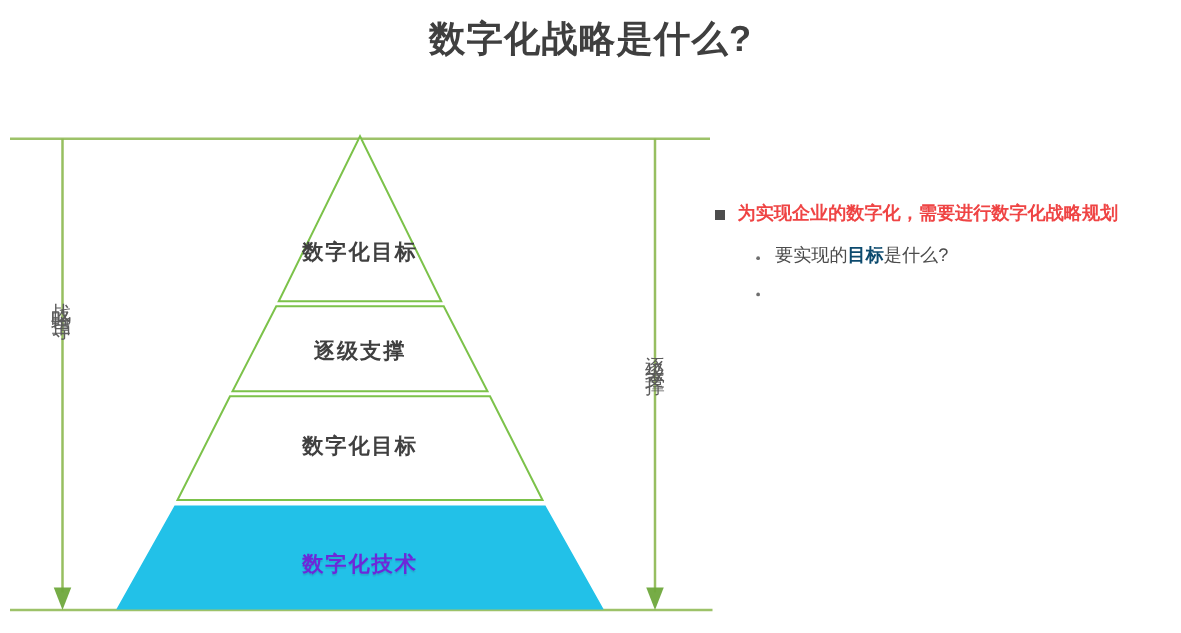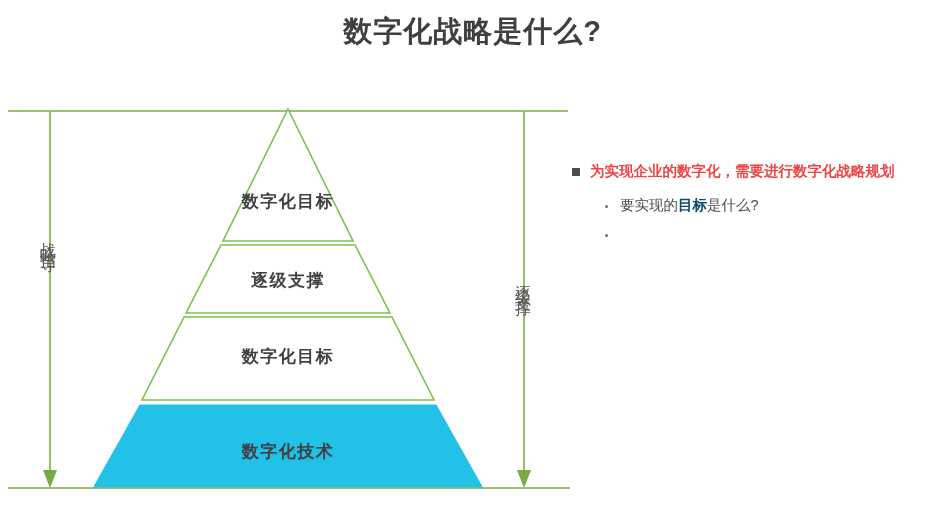--- a/index.html
+++ b/index.html
@@ -47,21 +47,21 @@
   .tier-label {
     position: absolute;
     text-align: center;
     font-size: 17px;
     font-weight: bold;
     color: #404040;
     letter-spacing: 1.5px;
     white-space: nowrap;
   }
   .tier-label.on-cyan {
-    color: #404040;
+    color: #6d28d9;
     text-shadow: 0 1px 1px rgba(0,0,0,0.10);
   }
 
   #tier-label-0 { left: 188px; top: 186px; width: 200px; }
   #tier-label-1 { left: 188px; top: 265px; width: 200px; }
   #tier-label-2 { left: 188px; top: 341px; width: 200px; }
   #tier-label-3 { left: 188px; top: 436px; width: 200px; }
 
   
   .side-caption {

